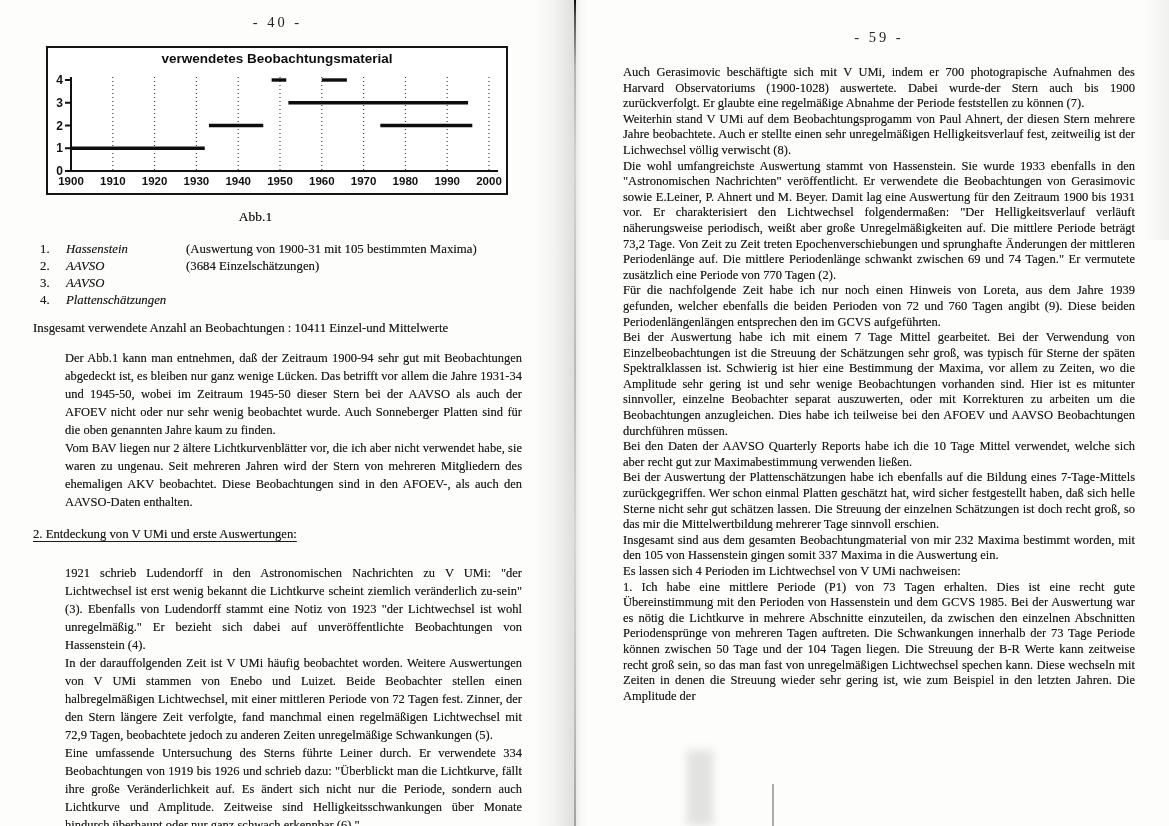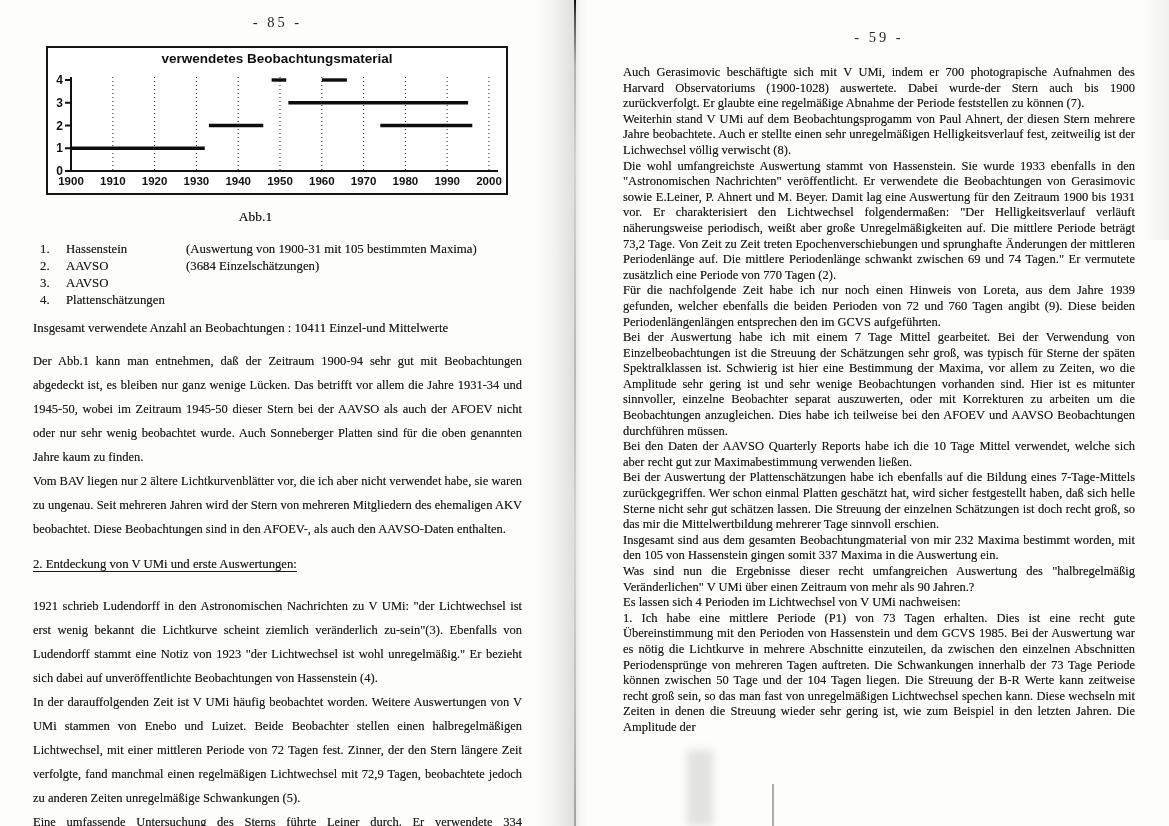--- a/index.html
+++ b/index.html
@@ -10,21 +10,21 @@
   .page{position:absolute;top:0;}
   .page-left{left:33px;width:489px;}
   .page-right{left:623px;width:512px;}
   .pagenum{margin:0;text-align:center;font-size:14.5px;letter-spacing:3px;color:#222;}
   .pagenum-left{padding-top:14px;}
   .pagenum-right{padding-top:29px;}
   .body-text p, p.body{
     margin:0;font-size:12.5px;text-align:justify;
     text-shadow:0 0 .45px rgba(25,25,25,.55);
   }
-  .page-left .body-text p{line-height:24px;}
+  .page-left .body-text p{line-height:18px;margin-left:32px;}
   .page-right .body-text p{line-height:15.6px;}
   .section-heading{
     font-size:12.7px;font-weight:normal;margin:0;
     text-decoration:underline;text-underline-offset:2.5px;
     text-shadow:0 0 .45px rgba(25,25,25,.55);
   }
   
   .figure{
     position:relative;margin:15px 0 0 13px;width:462px;height:149px;
     border:2px solid #161616;box-sizing:border-box;background:#fff;
@@ -35,21 +35,21 @@
   }
   .figure svg{position:absolute;left:0;top:0;}
   .figure-caption{
     margin:14px 0 0 0;width:445px;text-align:center;font-size:13.5px;color:#141414;
     text-shadow:0 0 .45px rgba(25,25,25,.55);
   }
   
   .legend{margin-top:16px;font-size:12.8px;text-shadow:0 0 .45px rgba(25,25,25,.55);}
   .legend-row{display:flex;line-height:17px;}
   .l-num{width:33px;padding-left:7px;box-sizing:border-box;}
-  .l-name{width:120px;}
+  .l-name{width:120px;font-style:italic;}
   .l-desc{flex:1;}
   .total-line{margin-top:12px;font-size:12.8px;text-shadow:0 0 .45px rgba(25,25,25,.55);}
   
   .mt-block1-left{margin-top:13px;}
   .h2-left{margin-top:16px;margin-bottom:22px;}
   .mt-text-right{margin-top:19px;}
   .h-right{margin-top:13px;margin-bottom:13px;}
   
   .gutter-band{
     position:absolute;left:534px;top:0;width:54px;height:826px;pointer-events:none;
@@ -74,21 +74,21 @@
     position:absolute;right:0;top:0;width:26px;height:240px;pointer-events:none;
     background:linear-gradient(90deg,rgba(150,150,150,0),rgba(150,150,150,.12));
   }
 </style>
 </head>
 <body>
 
 <div class="scan">
 
   <div class="page page-left">
-    <p class="pagenum pagenum-left">- 85 -</p>
+    <p class="pagenum pagenum-left">- 40 -</p>
 
     <div class="figure">
       <div class="figure-title">verwendetes Beobachtungsmaterial</div>
       <svg id="chart-svg" width="458" height="145" viewBox="0 0 458 145" xmlns="http://www.w3.org/2000/svg">
           <g>
             <line x1="64.8" y1="29" x2="64.8" y2="123" stroke="#333" stroke-width="1.1" stroke-dasharray="1 3"></line>
             <line x1="106.6" y1="29" x2="106.6" y2="123" stroke="#333" stroke-width="1.1" stroke-dasharray="1 3"></line>
             <line x1="148.39999999999998" y1="29" x2="148.39999999999998" y2="123" stroke="#333" stroke-width="1.1" stroke-dasharray="1 3"></line>
             <line x1="190.2" y1="29" x2="190.2" y2="123" stroke="#333" stroke-width="1.1" stroke-dasharray="1 3"></line>
             <line x1="232" y1="29" x2="232" y2="123" stroke="#333" stroke-width="1.1" stroke-dasharray="1 3"></line>
@@ -190,21 +190,20 @@
 
     <div class="body-text">
         <p>Bei der Auswertung habe ich mit einem 7 Tage Mittel gearbeitet. Bei der Verwendung von Einzelbeobachtungen ist die Streuung der Schätzungen sehr groß, was typisch für Sterne der späten Spektralklassen ist. Schwierig ist hier eine Bestimmung der Maxima, vor allem zu Zeiten, wo die Amplitude sehr gering ist und sehr wenige Beobachtungen vorhanden sind. Hier ist es mitunter sinnvoller, einzelne Beobachter separat auszuwerten, oder mit Korrekturen zu arbeiten um die Beobachtungen anzugleichen. Dies habe ich teilweise bei den AFOEV und AAVSO Beobachtungen durchführen müssen.</p>
         <p>Bei den Daten der AAVSO Quarterly Reports habe ich die 10 Tage Mittel verwendet, welche sich aber recht gut zur Maximabestimmung verwenden ließen.</p>
         <p>Bei der Auswertung der Plattenschätzungen habe ich ebenfalls auf die Bildung eines 7-Tage-Mittels zurückgegriffen. Wer  schon einmal Platten geschätzt hat, wird sicher festgestellt haben, daß sich helle Sterne nicht sehr gut schätzen lassen. Die Streuung der einzelnen Schätzungen ist doch recht groß, so das mir die Mittelwertbildung mehrerer Tage sinnvoll erschien.</p>
         <p>Insgesamt sind aus dem gesamten Beobachtungmaterial von mir 232 Maxima bestimmt worden, mit den 105 von Hassenstein gingen somit 337 Maxima in die Auswertung ein.</p>
       </div>
 
 
     <div class="body-text">
-        <p>Was sind nun die Ergebnisse dieser recht umfangreichen Auswertung des "halbregelmäßig Veränderlichen" V UMi über einen Zeitraum von mehr als 90 Jahren.?</p>
         <p>Es lassen sich 4 Perioden im Lichtwechsel von V UMi nachweisen:</p>
         <p>1. Ich habe eine mittlere Periode (P1) von 73 Tagen erhalten. Dies ist eine recht gute Übereinstimmung mit den Perioden von Hassenstein und dem GCVS 1985. Bei der Auswertung war es nötig die Lichtkurve in mehrere Abschnitte einzuteilen, da zwischen den einzelnen Abschnitten Periodensprünge von mehreren Tagen auftreten. Die Schwankungen innerhalb der 73 Tage Periode können zwischen 50 Tage und der 104 Tagen liegen. Die Streuung der B-R Werte kann zeitweise recht groß sein, so das man fast von unregelmäßigen Lichtwechsel spechen kann. Diese wechseln mit Zeiten in denen die Streuung wieder sehr gering ist, wie zum Beispiel in den letzten Jahren. Die Amplitude der</p>
       </div>
   </div>
 
   <div class="gutter-band"></div>
   <div class="gutter-line"></div>
   <div class="curl-smudge"></div>
   <div class="curl-line"></div>
   <div class="edge-right"></div>

